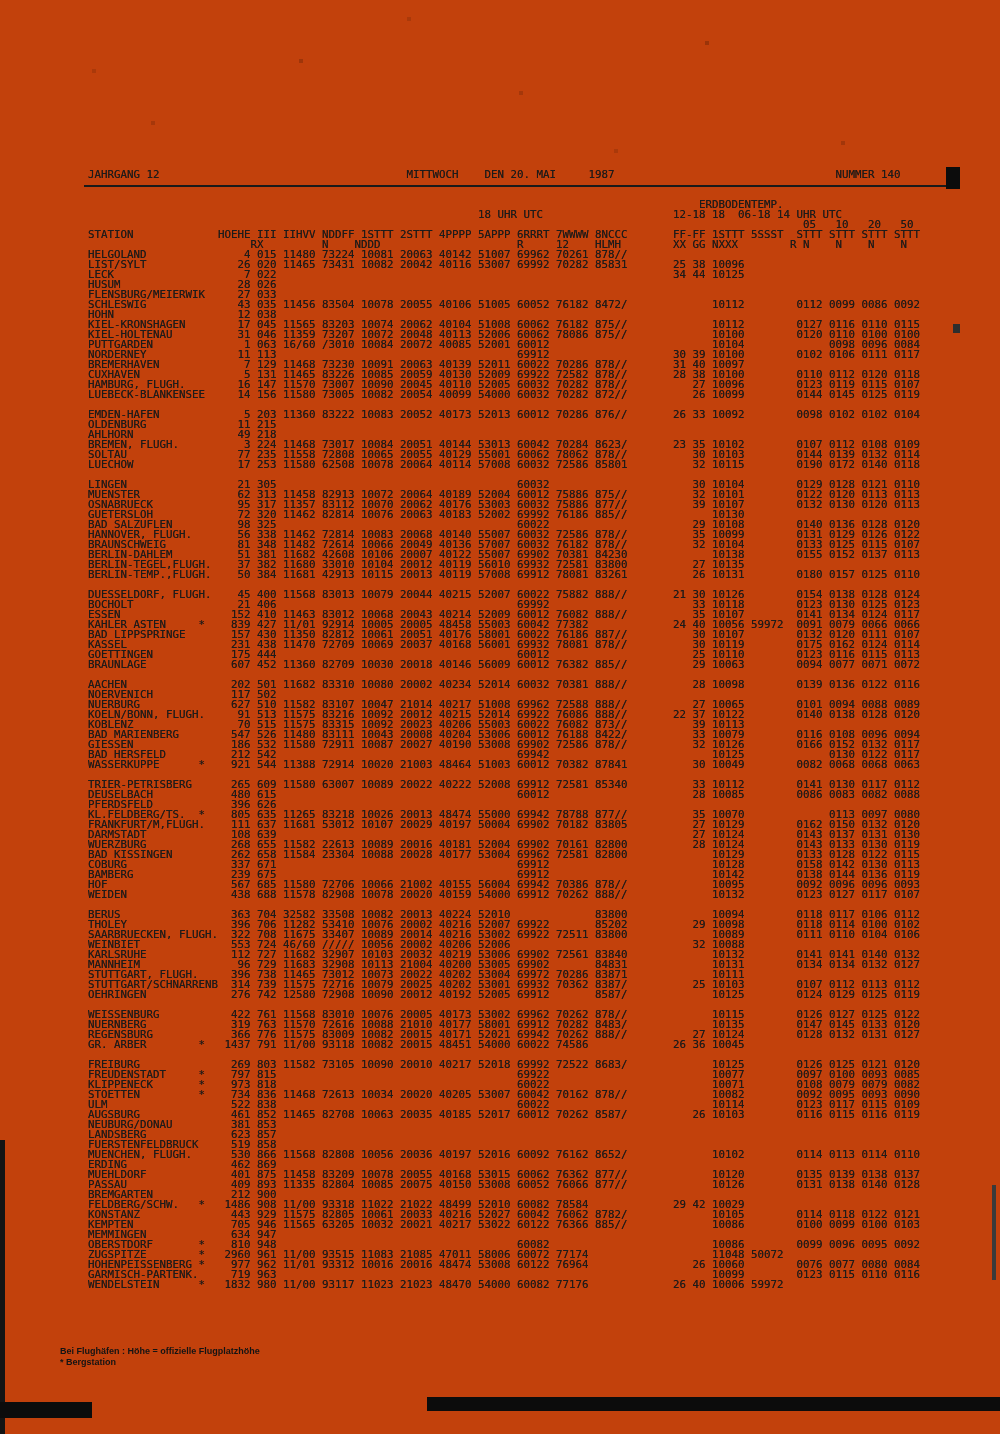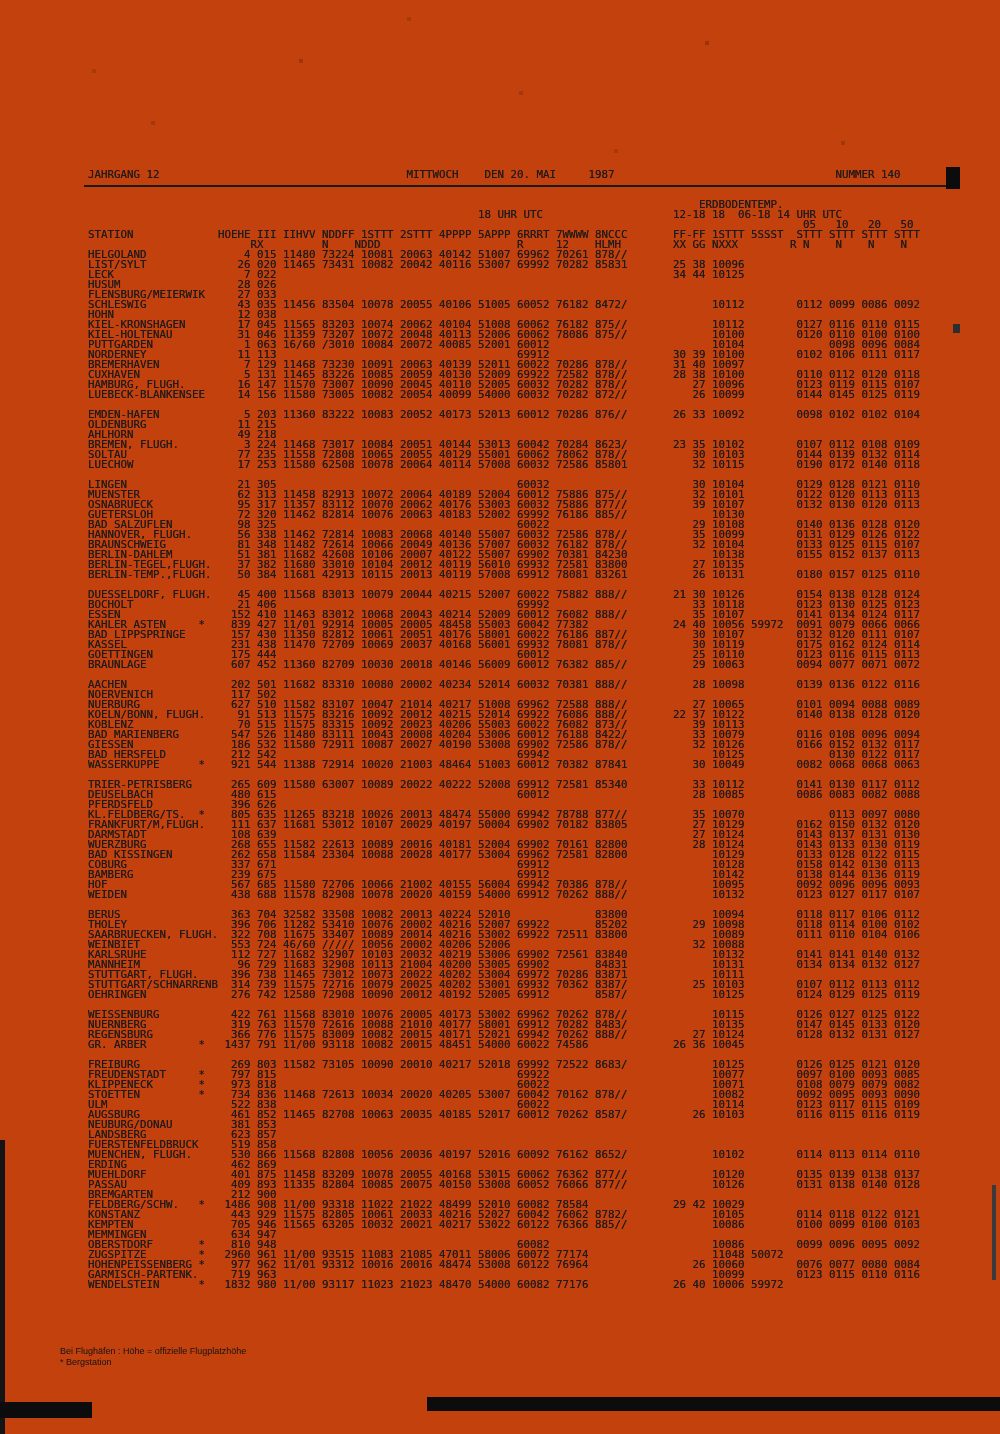--- a/index.html
+++ b/index.html
@@ -26,21 +26,21 @@
   .speck{
     position:absolute;left:0;top:0;width:2px;height:2px;background:transparent;
     box-shadow:300px 60px 0 1px rgba(0,0,0,.18), 520px 92px 0 1px rgba(0,0,0,.15),
       706px 42px 0 1px rgba(0,0,0,.2), 152px 122px 0 1px rgba(0,0,0,.14),
       842px 142px 0 1px rgba(0,0,0,.16), 408px 18px 0 1px rgba(0,0,0,.12),
       615px 150px 0 1px rgba(0,0,0,.12), 93px 70px 0 1px rgba(0,0,0,.12);
   }
   .footnotes{
     position:absolute;left:60px;top:1346px;
     font-family:"Liberation Sans",sans-serif;font-size:9px;line-height:11px;
-    font-weight:normal;color:#141414;
+    font-weight:bold;color:#141414;
   }
 </style>
 </head>
 <body>
 
 <div class="page">
   <div class="speck"></div>
   <div class="rule"></div>
 
   <pre id="doc"><div class="ln">JAHRGANG 12                                      MITTWOCH    DEN 20. MAI     1987                                  NUMMER 140</div><div class="ln">&nbsp;</div><div class="ln">&nbsp;</div><div class="ln">                                                                                              ERDBODENTEMP.</div><div class="ln">                                                            18 UHR UTC                    12-18 18  06-18 14 UHR UTC</div><div class="ln">                                                                                                              05   10   20   50</div><div class="ln">STATION             HOEHE III IIHVV NDDFF 1STTT 2STTT 4PPPP 5APPP 6RRRT 7WWWW 8NCCC       FF-FF 1STTT 5SSST  STTT STTT STTT STTT</div><div class="ln">                         RX         N    NDDD                     R     12    HLMH        XX GG NXXX        R N    N    N    N</div><div class="ln">HELGOLAND               4 015 11480 73224 10081 20063 40142 51007 69962 70261 878//</div><div class="ln">LIST/SYLT              26 020 11465 73431 10082 20042 40116 53007 69992 70282 85831       25 38 10096</div><div class="ln">LECK                    7 022                                                             34 44 10125</div><div class="ln">HUSUM                  28 026</div><div class="ln">FLENSBURG/MEIERWIK     27 033</div><div class="ln">SCHLESWIG              43 035 11456 83504 10078 20055 40106 51005 60052 76182 8472/             10112        0112 0099 0086 0092</div><div class="ln">HOHN                   12 038</div><div class="ln">KIEL-KRONSHAGEN        17 045 11565 83203 10074 20062 40104 51008 60062 76182 875//             10112        0127 0116 0110 0115</div><div class="ln">KIEL-HOLTENAU          31 046 11359 73207 10072 20048 40113 52006 60062 78086 875//             10100        0120 0110 0100 0100</div><div class="ln">PUTTGARDEN              1 063 16/60 /3010 10084 20072 40085 52001 60012                         10104             0098 0096 0084</div><div class="ln">NORDERNEY              11 113                                     69912                   30 39 10100        0102 0106 0111 0117</div><div class="ln">BREMERHAVEN             7 129 11468 73230 10091 20063 40139 52011 60022 70286 878//       31 40 10097</div><div class="ln">CUXHAVEN                5 131 11465 83226 10085 20059 40130 52009 69922 72582 878//       28 38 10100        0110 0112 0120 0118</div><div class="ln">HAMBURG, FLUGH.        16 147 11570 73007 10090 20045 40110 52005 60032 70282 878//          27 10096        0123 0119 0115 0107</div><div class="ln">LUEBECK-BLANKENSEE     14 156 11580 73005 10082 20054 40099 54000 60032 70282 872//          26 10099        0144 0145 0125 0119</div><div class="ln">&nbsp;</div><div class="ln">EMDEN-HAFEN             5 203 11360 83222 10083 20052 40173 52013 60012 70286 876//       26 33 10092        0098 0102 0102 0104</div><div class="ln">OLDENBURG              11 215</div><div class="ln">AHLHORN                49 218</div><div class="ln">BREMEN, FLUGH.          3 224 11468 73017 10084 20051 40144 53013 60042 70284 8623/       23 35 10102        0107 0112 0108 0109</div><div class="ln">SOLTAU                 77 235 11558 72808 10065 20055 40129 55001 60062 78062 878//          30 10103        0144 0139 0132 0114</div><div class="ln">LUECHOW                17 253 11580 62508 10078 20064 40114 57008 60032 72586 85801          32 10115        0190 0172 0140 0118</div><div class="ln">&nbsp;</div><div class="ln">LINGEN                 21 305                                     60032                      30 10104        0129 0128 0121 0110</div><div class="ln">MUENSTER               62 313 11458 82913 10072 20064 40189 52004 60012 75886 875//          32 10101        0122 0120 0113 0113</div><div class="ln">OSNABRUECK             95 317 11357 83112 10070 20062 40176 53003 60032 75886 877//          39 10107        0132 0130 0120 0113</div><div class="ln">GUETERSLOH             72 320 11462 82814 10076 20063 40183 52002 69992 76186 885//             10130</div><div class="ln">BAD SALZUFLEN          98 325                                     60022                      29 10108        0140 0136 0128 0120</div><div class="ln">HANNOVER, FLUGH.       56 338 11462 72814 10083 20068 40140 55007 60032 72586 878//          35 10099        0131 0129 0126 0122</div><div class="ln">BRAUNSCHWEIG           81 348 11482 72614 10066 20049 40136 57007 60032 76182 878//          32 10104        0133 0125 0115 0107</div><div class="ln">BERLIN-DAHLEM          51 381 11682 42608 10106 20007 40122 55007 69902 70381 84230             10138        0155 0152 0137 0113</div><div class="ln">BERLIN-TEGEL,FLUGH.    37 382 11680 33010 10104 20012 40119 56010 69932 72581 83800          27 10135</div><div class="ln">BERLIN-TEMP.,FLUGH.    50 384 11681 42913 10115 20013 40119 57008 69912 78081 83261          26 10131        0180 0157 0125 0110</div><div class="ln">&nbsp;</div><div class="ln">DUESSELDORF, FLUGH.    45 400 11568 83013 10079 20044 40215 52007 60022 75882 888//       21 30 10126        0154 0138 0128 0124</div><div class="ln">BOCHOLT                21 406                                     69992                      33 10118        0123 0130 0125 0123</div><div class="ln">ESSEN                 152 410 11463 83012 10068 20043 40214 52009 60012 76082 888//          35 10107        0141 0134 0124 0117</div><div class="ln">KAHLER ASTEN     *    839 427 11/01 92914 10005 20005 48458 55003 60042 77382             24 40 10056 59972  0091 0079 0066 0066</div><div class="ln">BAD LIPPSPRINGE       157 430 11350 82812 10061 20051 40176 58001 60022 76186 887//          30 10107        0132 0120 0111 0107</div><div class="ln">KASSEL                231 438 11470 72709 10069 20037 40168 56001 69932 78081 878//          30 10119        0175 0162 0124 0114</div><div class="ln">GOETTINGEN            175 444                                     60012                      25 10110        0123 0116 0115 0113</div><div class="ln">BRAUNLAGE             607 452 11360 82709 10030 20018 40146 56009 60012 76382 885//          29 10063        0094 0077 0071 0072</div><div class="ln">&nbsp;</div><div class="ln">AACHEN                202 501 11682 83310 10080 20002 40234 52014 60032 70381 888//          28 10098        0139 0136 0122 0116</div><div class="ln">NOERVENICH            117 502</div><div class="ln">NUERBURG              627 510 11582 83107 10047 21014 40217 51008 69962 72588 888//          27 10065        0101 0094 0088 0089</div><div class="ln">KOELN/BONN, FLUGH.     91 513 11575 83216 10092 20012 40215 52014 69922 76086 888//       22 37 10122        0140 0138 0128 0120</div><div class="ln">KOBLENZ                70 515 11575 83315 10092 20023 40206 55003 60022 76082 873//          39 10113</div><div class="ln">BAD MARIENBERG        547 526 11480 83111 10043 20008 40204 53006 60012 76188 8422/          33 10079        0116 0108 0096 0094</div><div class="ln">GIESSEN               186 532 11580 72911 10087 20027 40190 53008 69902 72586 878//          32 10126        0166 0152 0132 0117</div><div class="ln">BAD HERSFELD          212 542                                     69942                         10125             0130 0122 0117</div><div class="ln">WASSERKUPPE      *    921 544 11388 72914 10020 21003 48464 51003 60012 70382 87841          30 10049        0082 0068 0068 0063</div><div class="ln">&nbsp;</div><div class="ln">TRIER-PETRISBERG      265 609 11580 63007 10089 20022 40222 52008 69912 72581 85340          33 10112        0141 0130 0117 0112</div><div class="ln">DEUSELBACH            480 615                                     60012                      28 10085        0086 0083 0082 0088</div><div class="ln">PFERDSFELD            396 626</div><div class="ln">KL.FELDBERG/TS.  *    805 635 11265 83218 10026 20013 48474 55000 69942 78788 877//          35 10070             0113 0097 0080</div><div class="ln">FRANKFURT/M,FLUGH.    111 637 11681 53012 10107 20029 40197 50004 69902 70182 83805          27 10129        0162 0150 0132 0120</div><div class="ln">DARMSTADT             108 639                                                                27 10124        0143 0137 0131 0130</div><div class="ln">WUERZBURG             268 655 11582 22613 10089 20016 40181 52004 69902 70161 82800          28 10124        0143 0133 0130 0119</div><div class="ln">BAD KISSINGEN         262 658 11584 23304 10088 20028 40177 53004 69962 72581 82800             10129        0133 0128 0122 0115</div><div class="ln">COBURG                337 671                                     69912                         10128        0158 0142 0130 0113</div><div class="ln">BAMBERG               239 675                                     69912                         10142        0138 0144 0136 0119</div><div class="ln">HOF                   567 685 11580 72706 10066 21002 40155 56004 69942 70386 878//             10095        0092 0096 0096 0093</div><div class="ln">WEIDEN                438 688 11578 82908 10078 20020 40159 54000 69912 70262 888//             10132        0123 0127 0117 0107</div><div class="ln">&nbsp;</div><div class="ln">BERUS                 363 704 32582 33508 10082 20013 40224 52010             83800             10094        0118 0117 0106 0112</div><div class="ln">THOLEY                396 706 11282 53410 10076 20002 40216 52007 69922       85202          29 10098        0118 0114 0100 0102</div><div class="ln">SAARBRUECKEN, FLUGH.  322 708 11675 33407 10089 20014 40216 53002 69922 72511 83800             10089        0111 0110 0104 0106</div><div class="ln">WEINBIET              553 724 46/60 ///// 10056 20002 40206 52006                            32 10088</div><div class="ln">KARLSRUHE             112 727 11682 32907 10103 20032 40219 53006 69902 72561 83840             10132        0141 0141 0140 0132</div><div class="ln">MANNHEIM               96 729 11683 32908 10113 21004 40200 53005 69902       84831             10131        0134 0134 0132 0127</div><div class="ln">STUTTGART, FLUGH.     396 738 11465 73012 10073 20022 40202 53004 69972 70286 83871             10111</div><div class="ln">STUTTGART/SCHNARRENB  314 739 11575 72716 10079 20025 40202 53001 69932 70362 8387/          25 10103        0107 0112 0113 0112</div><div class="ln">OEHRINGEN             276 742 12580 72908 10090 20012 40192 52005 69912       8587/             10125        0124 0129 0125 0119</div><div class="ln">&nbsp;</div><div class="ln">WEISSENBURG           422 761 11568 83010 10076 20005 40173 53002 69962 70262 878//             10115        0126 0127 0125 0122</div><div class="ln">NUERNBERG             319 763 11570 72616 10088 21010 40177 58001 69912 70282 8483/             10135        0147 0145 0133 0120</div><div class="ln">REGENSBURG            366 776 11575 83009 10082 20015 40171 52021 69942 70262 888//          27 10124        0128 0132 0131 0127</div><div class="ln">GR. ARBER        *   1437 791 11/00 93118 10082 20015 48451 54000 60022 74586             26 36 10045</div><div class="ln">&nbsp;</div><div class="ln">FREIBURG              269 803 11582 73105 10090 20010 40217 52018 69992 72522 8683/             10125        0126 0125 0121 0120</div><div class="ln">FREUDENSTADT     *    797 815                                     69922                         10077        0097 0100 0093 0085</div><div class="ln">KLIPPENECK       *    973 818                                     60022                         10071        0108 0079 0079 0082</div><div class="ln">STOETTEN         *    734 836 11468 72613 10034 20020 40205 53007 60042 70162 878//             10082        0092 0095 0093 0090</div><div class="ln">ULM                   522 838                                     60022                         10114        0123 0117 0115 0109</div><div class="ln">AUGSBURG              461 852 11465 82708 10063 20035 40185 52017 60012 70262 8587/          26 10103        0116 0115 0116 0119</div><div class="ln">NEUBURG/DONAU         381 853</div><div class="ln">LANDSBERG             623 857</div><div class="ln">FUERSTENFELDBRUCK     519 858</div><div class="ln">MUENCHEN, FLUGH.      530 866 11568 82808 10056 20036 40197 52016 60092 76162 8652/             10102        0114 0113 0114 0110</div><div class="ln">ERDING                462 869</div><div class="ln">MUEHLDORF             401 875 11458 83209 10078 20055 40168 53015 60062 76362 877//             10120        0135 0139 0138 0137</div><div class="ln">PASSAU                409 893 11335 82804 10085 20075 40150 53008 60052 76066 877//             10126        0131 0138 0140 0128</div><div class="ln">BREMGARTEN            212 900</div><div class="ln">FELDBERG/SCHW.   *   1486 908 11/00 93318 11022 21022 48499 52010 60082 78584             29 42 10029</div><div class="ln">KONSTANZ              443 929 11575 82805 10061 20033 40216 52027 60042 76062 8782/             10105        0114 0118 0122 0121</div><div class="ln">KEMPTEN               705 946 11565 63205 10032 20021 40217 53022 60122 76366 885//             10086        0100 0099 0100 0103</div><div class="ln">MEMMINGEN             634 947</div><div class="ln">OBERSTDORF       *    810 948                                     60082                         10086        0099 0096 0095 0092</div><div class="ln">ZUGSPITZE        *   2960 961 11/00 93515 11083 21085 47011 58006 60072 77174                   11048 50072</div><div class="ln">HOHENPEISSENBERG *    977 962 11/01 93312 10016 20016 48474 53008 60122 76964                26 10060        0076 0077 0080 0084</div><div class="ln">GARMISCH-PARTENK.     719 963                                                                   10099        0123 0115 0110 0116</div><div class="ln">WENDELSTEIN      *   1832 980 11/00 93117 11023 21023 48470 54000 60082 77176             26 40 10006 59972</div></pre>

